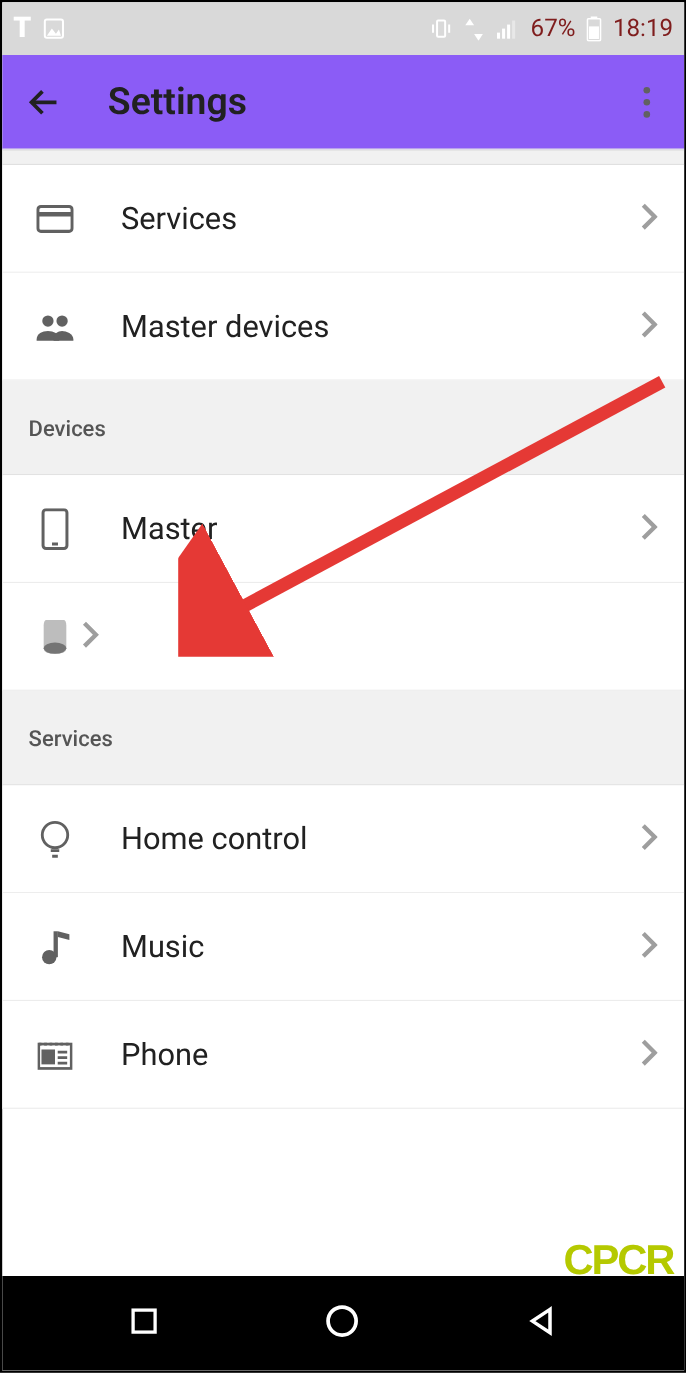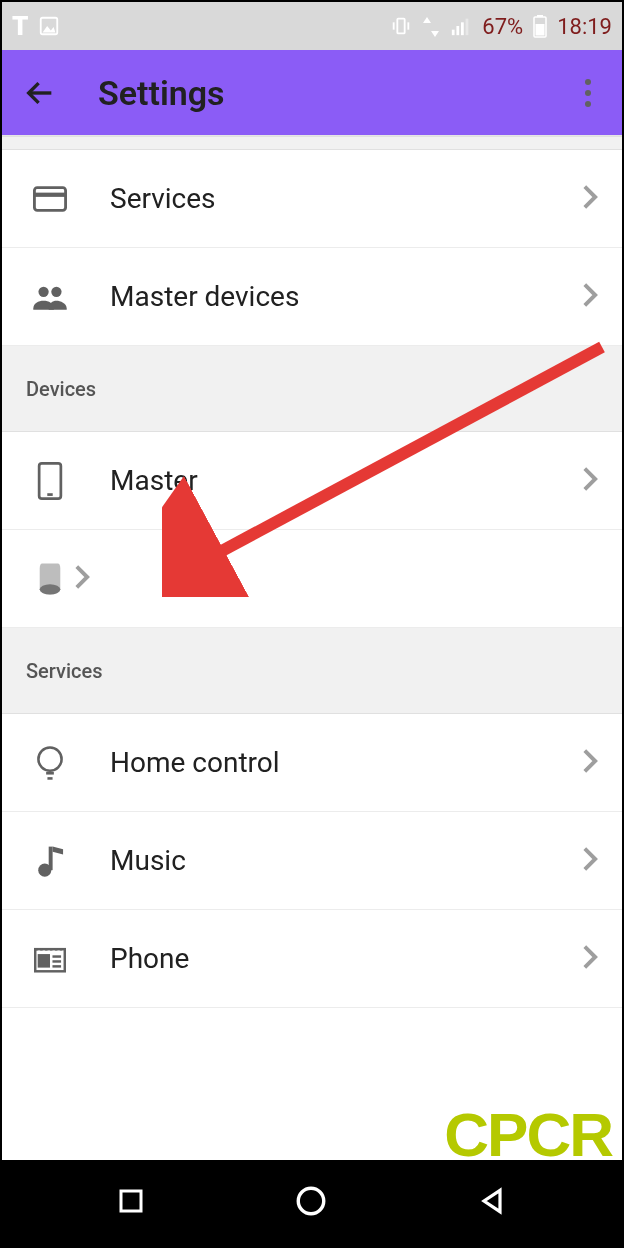--- a/index.html
+++ b/index.html
@@ -19,21 +19,21 @@
     .section-header { height:86px; background:#f1f1f1; display:flex; align-items:center; padding:0 24px; font-size:20px; font-weight:500; color:#555; border-bottom:1px solid #e0e0e0; }
     .row { height:98px; background:#fff; display:flex; align-items:center; padding:0 24px; border-bottom:1px solid #ececec; }
     .row .row-icon { width:48px; display:flex; justify-content:center; color:#616161; }
     .row .row-label { flex:1; font-size:28px; color:#212121; margin-left:36px; }
     .row .chevron { color:#9e9e9e; }
     
     .nav-bar { position:absolute; bottom:0; left:0; right:0; height:86px; background:#000; display:flex; align-items:center; justify-content:space-around; padding:0 40px; }
     .nav-icon { color:#fff; }
     
     .watermark { position:absolute; right:10px; bottom:70px; text-align:right; }
-    .watermark-main { font-family: Impact, "Arial Black", sans-serif; font-size:62px; font-weight:900; color:#b5c900; letter-spacing:-2px; line-height:0.9;margin-top:20px; }
+    .watermark-main { font-family: Impact, "Arial Black", sans-serif; font-size:38px; font-weight:900; color:#b5c900; letter-spacing:-2px; line-height:0.9;margin-top:20px; }
     .watermark-sub { font-size:11px; color:#888; letter-spacing:2px; }
     
     .annot-arrow { position:absolute; pointer-events:none; }
   </style>
 </head>
 <body>
 
 <div class="status-bar">
   <div class="status-left">
     <span class="icon-svg" style="font-weight:900;font-size:26px;">T</span>

